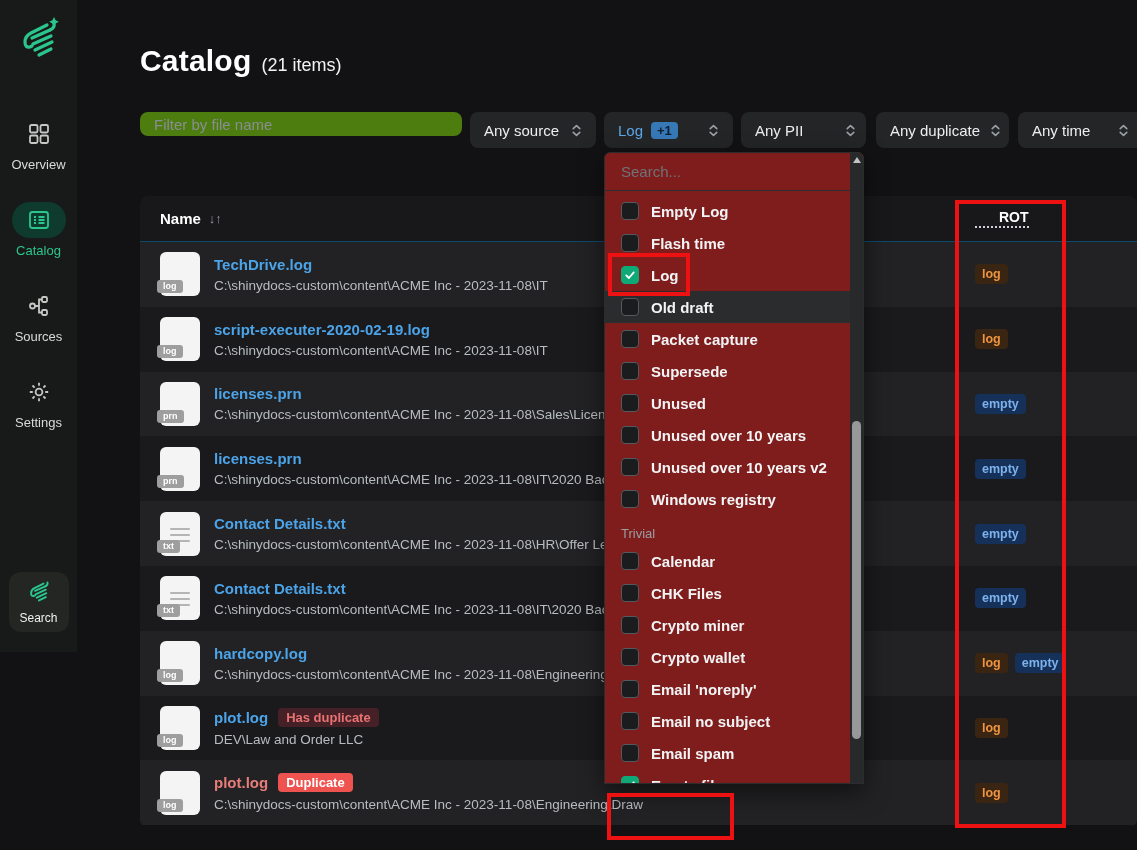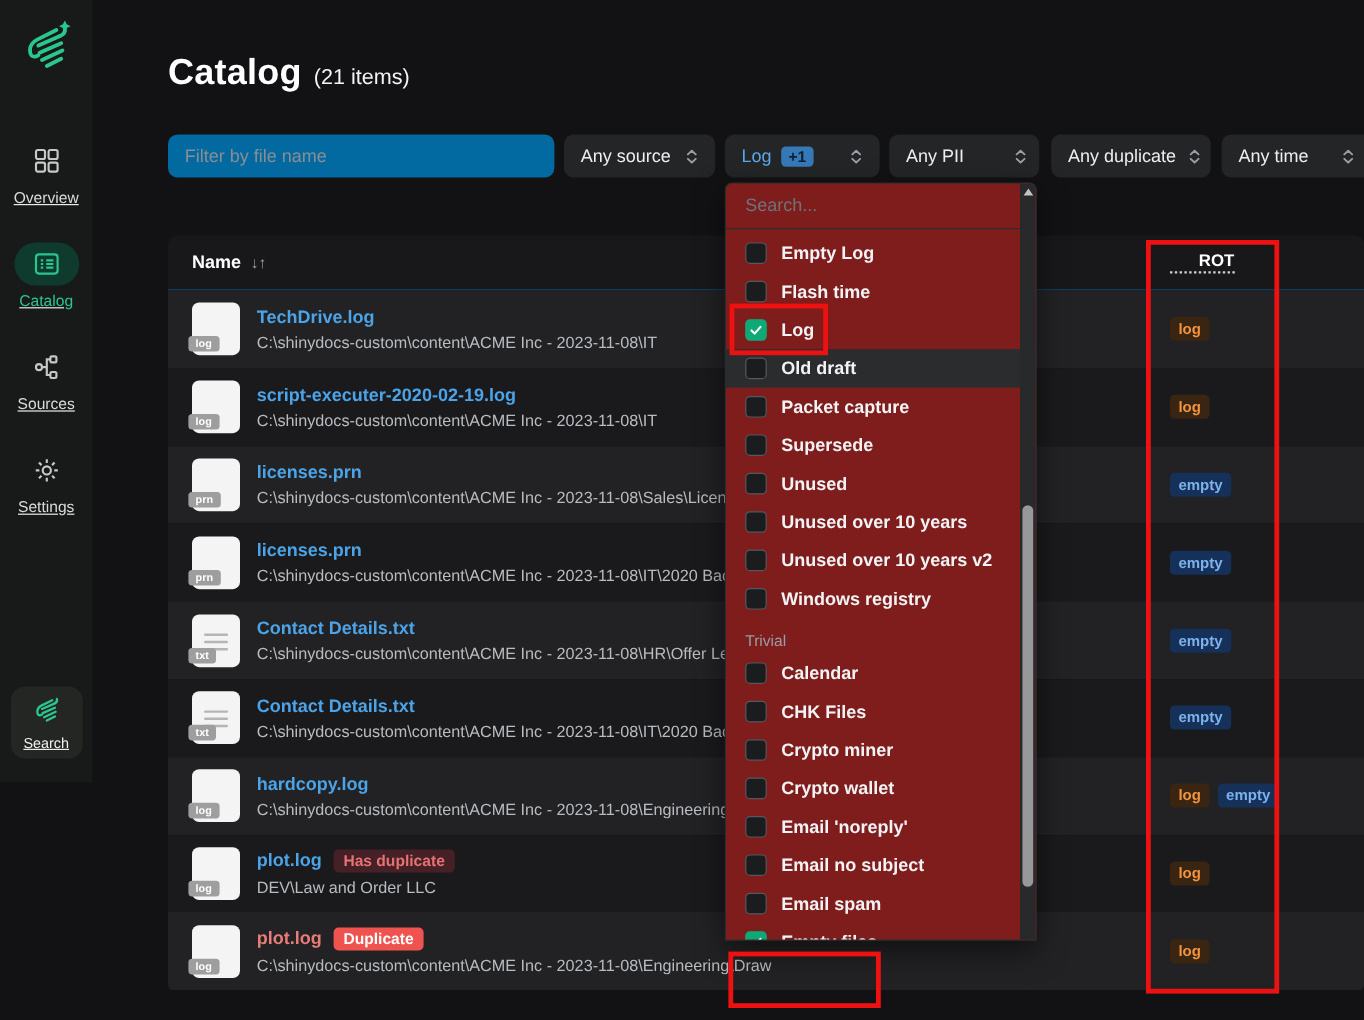--- a/index.html
+++ b/index.html
@@ -6,43 +6,43 @@
   html,body { width:1137px; height:850px; overflow:hidden; }
   body {
     position:relative;
     background:#121214;
     font-family:"Liberation Sans", sans-serif;
     color:#e9eaec;
   }
   
   .sidebar {
     position:absolute; left:0; top:0; width:77px; height:652px;
-    background:#171a18; display:flex; flex-direction:column; align-items:center;text-decoration:underline;
+    background:#171a18; display:flex; flex-direction:column; align-items:center;
   }
   .logo { margin-top:16px; width:46px; height:48px; display:flex; align-items:center; justify-content:center; }
   .nav { margin-top:52px; display:flex; flex-direction:column; align-items:center; width:100%; }
   .nav-item { display:flex; flex-direction:column; align-items:center; margin-bottom:30px; cursor:pointer; width:100%; }
   .nav-icon { width:54px; height:36px; border-radius:18px; display:flex; align-items:center; justify-content:center; }
   .nav-item.active .nav-icon { background:#0e3b2d; }
   .nav-label { margin-top:5px; font-size:13px; color:#d9dbd9; }
   .nav-item.active .nav-label { color:#2bc68e; }
   .sidebar-bottom { margin-top:auto; margin-bottom:20px; }
   .search-tile {
     width:60px; height:60px; background:#232623; border-radius:12px;
     display:flex; flex-direction:column; align-items:center; justify-content:center; cursor:pointer;
   }
   .search-tile .tile-label { font-size:12px; color:#f0f1f2; margin-top:2px; }
   
   .page-header { position:absolute; left:140px; top:44px; display:flex; align-items:baseline; gap:10px; }
   .page-title { font-size:30px; font-weight:800; color:#ffffff; letter-spacing:.2px; }
   .page-count { font-size:18px; color:#f2f3f4; }
   
   .filter-input {
-    position:absolute; left:140px; top:112px; width:322px; height:36px;
-    background:#0369a1; border:none; border-radius:8px; padding:0 14px;
+    position:absolute; left:140px; top:112px; width:322px; height:24px;
+    background:#4d7c0f; border:none; border-radius:8px; padding:0 14px;
     font-size:15px; color:#e9eaec; font-family:"Liberation Sans", sans-serif;
   }
   .filter-input::placeholder { color:#8a8e93; }
   .dd-btn {
     position:absolute; top:112px; height:36px; background:#232527; border-radius:8px;
     display:flex; align-items:center; padding:0 12px 0 14px; cursor:pointer; gap:8px;
   }
   .dd-label { font-size:15px; color:#eceeef; font-weight:500; white-space:nowrap; }
   .dd-btn.active .dd-label { color:#5ba7e8; }
   .dd-badge { background:#3778b7; color:#0d1f33; font-size:13px; font-weight:700; border-radius:4px; padding:1px 6px; }

